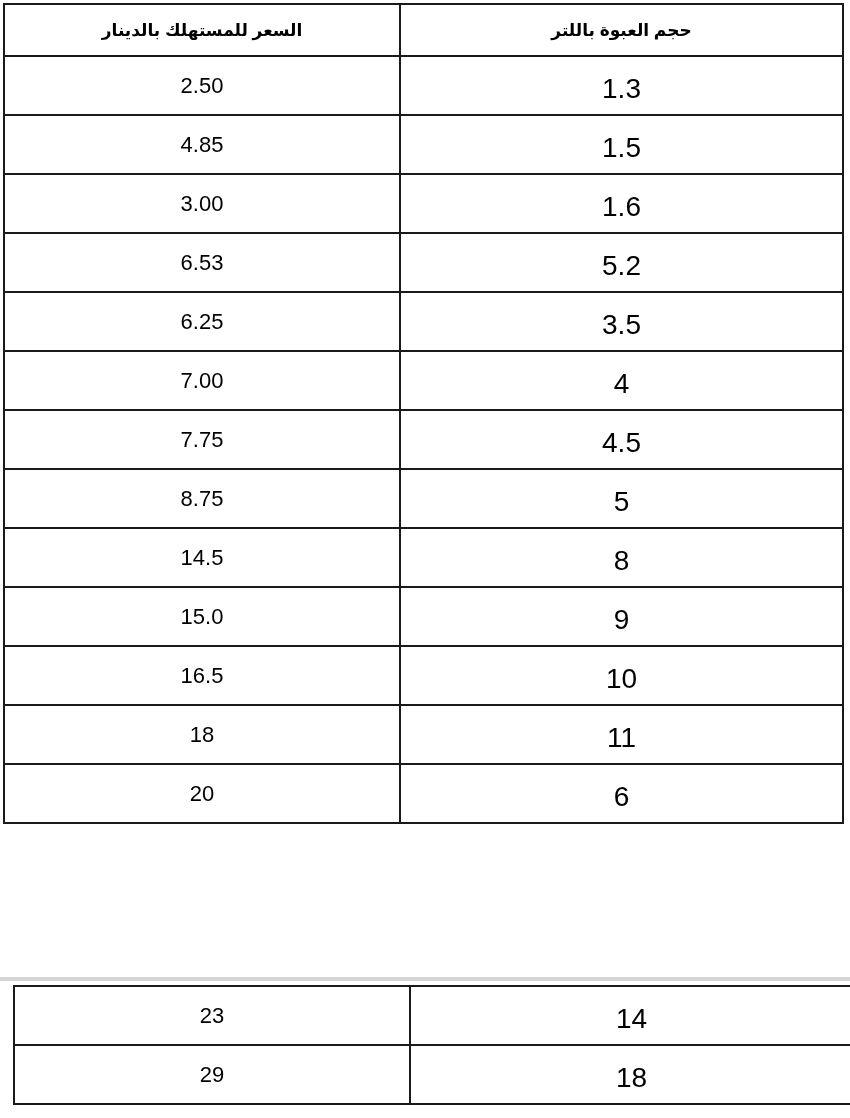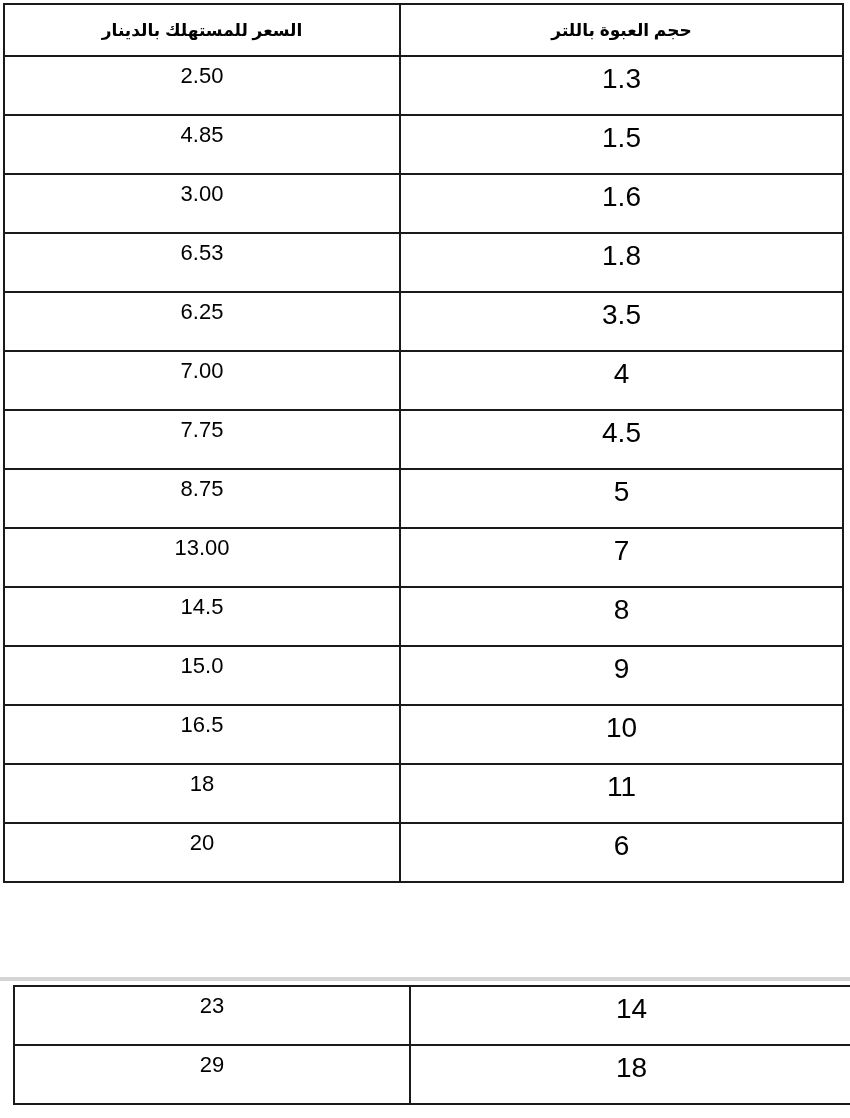--- a/index.html
+++ b/index.html
@@ -72,21 +72,21 @@
     letter-spacing: 0px;
     text-align: center;
   }
 
   
   tr.data-row td {
     height: 57px;
   }
   .cell-value {
     display: block;
-    padding-top: 6px;
+    padding-top: 16px;
     font-size: 22px;
     font-weight: normal;
     line-height: 1.15;
     text-align: center;
   }
   .cell-value.volume {
     font-size: 28px;
   }
 
   
@@ -141,21 +141,21 @@
           </td>
         <td>
             <span class="cell-value volume">1.6</span>
           </td>
       </tr>
       <tr class="data-row">
         <td>
             <span class="cell-value price">6.53</span>
           </td>
         <td>
-            <span class="cell-value volume">1.8</span>
+            <span class="cell-value volume">5.2</span>
           </td>
       </tr>
       <tr class="data-row">
         <td>
             <span class="cell-value price">6.25</span>
           </td>
         <td>
             <span class="cell-value volume">3.5</span>
           </td>
       </tr>
@@ -174,28 +174,20 @@
         <td>
             <span class="cell-value volume">4.5</span>
           </td>
       </tr>
       <tr class="data-row">
         <td>
             <span class="cell-value price">8.75</span>
           </td>
         <td>
             <span class="cell-value volume">5</span>
-          </td>
-      </tr>
-      <tr class="data-row">
-        <td>
-            <span class="cell-value price">13.00</span>
-          </td>
-        <td>
-            <span class="cell-value volume">7</span>
           </td>
       </tr>
       <tr class="data-row">
         <td>
             <span class="cell-value price">14.5</span>
           </td>
         <td>
             <span class="cell-value volume">8</span>
           </td>
       </tr>

